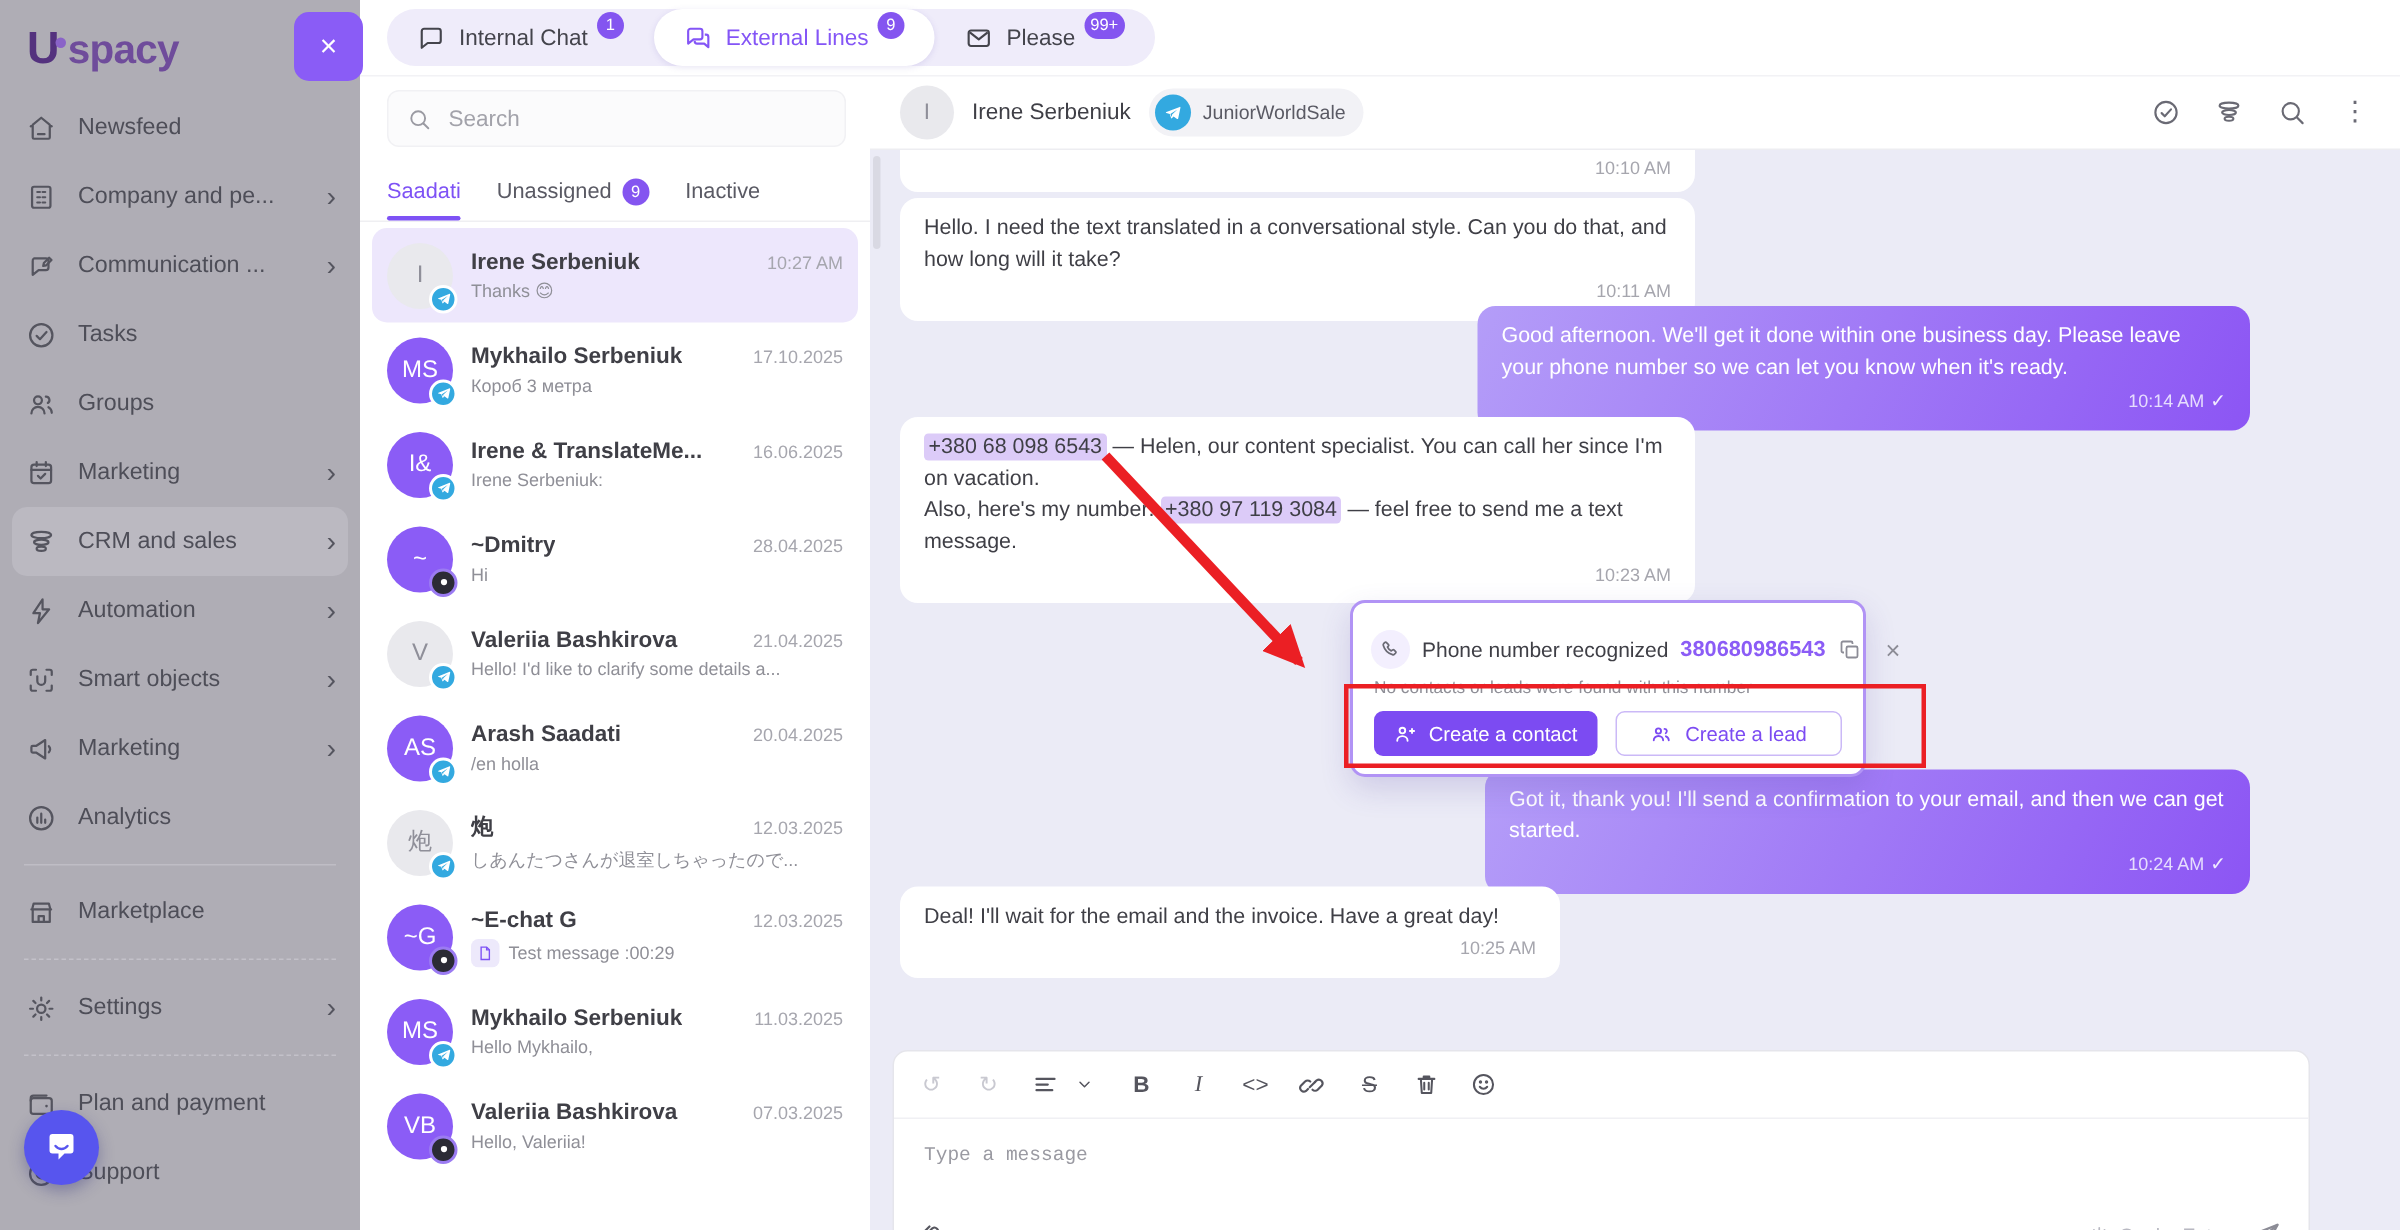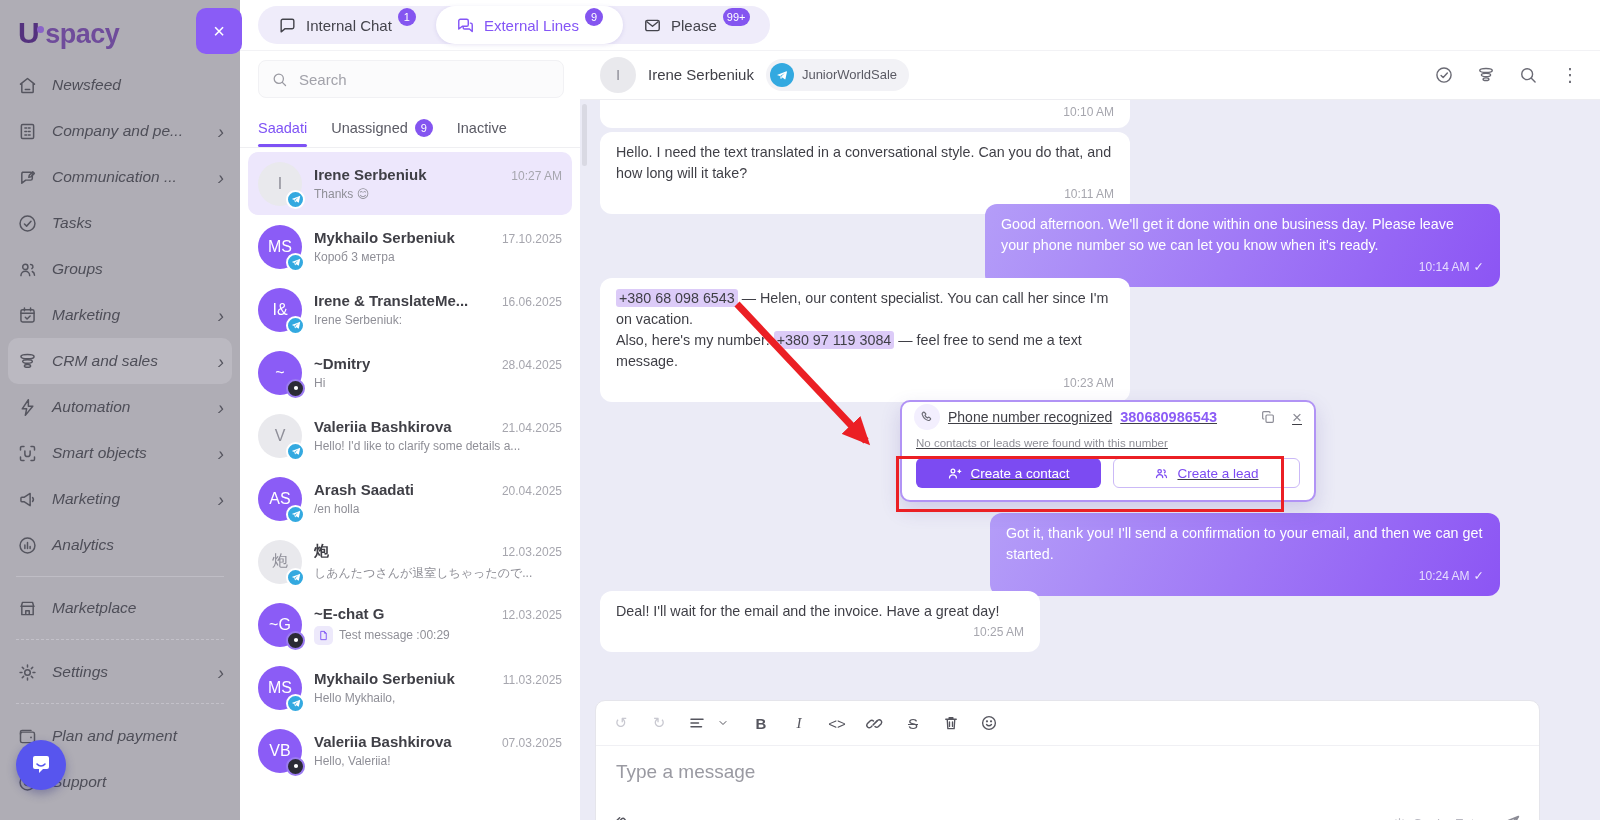--- a/index.html
+++ b/index.html
@@ -6,21 +6,21 @@
   .app{position:relative;width:1600px;height:820px;overflow:hidden;
        font-family:"Liberation Sans","DejaVu Sans",sans-serif;color:#3F3F46;background:#fff;}
 
   
   .sidebar{position:absolute;left:0;top:0;width:240px;height:820px;background:#AFADB5;z-index:5;}
   .logo{position:absolute;left:18px;top:16px;font-size:27px;font-weight:bold;color:#6F4C9B;letter-spacing:-0.5px;}
   .logo .logo-u{color:#54327E;font-size:30px;}
   .logo .logo-dot{display:inline-block;width:7px;height:7px;border-radius:50%;background:#8A63C8;vertical-align:super;margin:0 1px 0 -2px;}
   .close-btn{position:absolute;left:196px;top:8px;width:46px;height:46px;background:#8A5CF6;border-radius:10px;
              color:#fff;font-size:20px;display:flex;align-items:center;justify-content:center;z-index:6;cursor:pointer;}
-  .nav{position:absolute;top:62px;left:0;right:0;font-style:italic;}
+  .nav{position:absolute;top:62px;left:0;right:0;}
   .nav-item{display:flex;align-items:center;height:46px;margin:0 8px;padding:0 8px;border-radius:10px;
             font-size:15.5px;color:#4E4E58;}
   .nav-item.active{background:#BBB9C1;}
   .nav-icon{width:22px;height:22px;margin-right:14px;color:#55555F;flex:none;display:flex;align-items:center;justify-content:center;}
   .nav-icon svg{width:21px;height:21px;}
   .nav-chev{margin-left:auto;color:#55555F;font-size:19px;line-height:1;}
   .nav-divider{height:1px;background:#BFBDC5;margin:8px 16px;}
   .nav-divider.dotted{background:none;border-top:1px dashed #C3C1C9;}
   .fab{position:absolute;left:16px;top:740px;width:50px;height:50px;border-radius:50%;background:#5755EE;z-index:7;
        display:flex;align-items:center;justify-content:center;color:#fff;box-shadow:0 4px 10px rgba(40,40,120,.35);cursor:pointer;}
@@ -86,22 +86,22 @@
   .messages{position:absolute;left:0;top:50px;right:0;bottom:0;overflow:hidden;}
   .scroll-thumb{position:absolute;left:2px;top:4px;width:5px;height:62px;background:#D9D9E3;border-radius:3px;}
   .bubble{position:absolute;border-radius:12px;padding:10px 16px;font-size:14.3px;line-height:1.48;color:#3F3F46;box-sizing:border-box;}
   .bubble.left{background:#fff;}
   .bubble.right{background:linear-gradient(115deg,#B49DF8,#8C55F4);color:#fff;}
   .btime{display:block;text-align:right;font-size:12px;color:#A6A6AE;margin-top:2px;}
   .bubble.right .btime{color:#E6DDFE;text-align:right;}
   .bcheck{color:#F0EAFE;margin-left:4px;font-size:12.5px;}
   .phone-hl{background:#DCCBF8;border-radius:3px;padding:1px 3px;}
 
-  .popup{position:absolute;left:320px;top:300px;width:416px;background:#fff;border:2px solid #B193F5;border-radius:10px;
-         box-shadow:0 8px 20px rgba(80,60,160,.18);padding:2px 12px 12px;box-sizing:border-box;z-index:15;text-decoration:underline;}
+  .popup{position:absolute;left:320px;top:300px;width:344px;background:#fff;border:2px solid #B193F5;border-radius:10px;
+         box-shadow:0 8px 20px rgba(80,60,160,.18);padding:18px 12px 12px;box-sizing:border-box;z-index:15;}
   .pp-head{display:flex;align-items:center;gap:8px;}
   .pp-phone-ic{width:26px;height:26px;border-radius:50%;background:#F3EFFE;color:#6A6A74;display:flex;align-items:center;justify-content:center;flex:none;}
   .pp-phone-ic svg{width:14px;height:14px;}
   .pp-title{font-size:14px;color:#3F3F46;white-space:nowrap;}
   .pp-number{font-size:14.5px;color:#8B5CF6;font-weight:bold;}
   .pp-copy{margin-left:auto;color:#8C8C96;cursor:pointer;display:flex;}
   .pp-copy svg{width:16px;height:16px;}
   .pp-close{color:#8C8C96;font-size:17px;line-height:1;cursor:pointer;margin-left:8px;}
   .pp-note{font-size:11.5px;color:#8F8F97;margin:7px 2px 9px;}
   .pp-btns{display:flex;gap:12px;padding:0 2px;}
@@ -118,22 +118,22 @@
   .composer-toolbar{display:flex;align-items:center;height:44px;padding:0 16px;border-bottom:1px solid #F0F0F4;gap:20px;color:#55555E;}
   .tbi{display:flex;align-items:center;justify-content:center;min-width:18px;height:22px;cursor:pointer;font-size:15px;}
   .tbi.disabled{color:#C9C9D1;}
   .tbi svg{width:18px;height:18px;}
   .tbi.bold{font-weight:bold;}
   .tbi.italic{font-style:italic;font-family:"Liberation Serif","DejaVu Serif",serif;}
   .tbi.strike{text-decoration:line-through;}
   .tbi.chev-dn{margin-left:-12px;}
   .tbi.chev-dn svg{width:12px;height:12px;}
   .composer-input{padding:14px 18px 0;}
-  .composer-input input{border:none;outline:none;font-size:19px;color:#a16207;width:95%;background:transparent;
-                        font-family:Liberation Sans, sans-serif;}
+  .composer-input input{border:none;outline:none;font-size:13px;color:#a16207;width:95%;background:transparent;
+                        font-family:Liberation Mono, monospace;}
   .composer-input input::placeholder{color:#9A9AA2;}
   .composer-bottom{position:absolute;left:14px;right:18px;bottom:10px;display:flex;align-items:center;color:#55555E;}
   .composer-bottom svg{width:19px;height:19px;}
   .clip{cursor:pointer;display:flex;}
   .shortcut{margin-left:auto;display:flex;align-items:center;gap:6px;color:#B8B8C1;font-size:13px;}
   .shortcut svg{width:15px;height:15px;}
   .send{margin-left:14px;color:#8C8C96;cursor:pointer;display:flex;}
   .send svg{width:21px;height:21px;}
 </style>
 </head>

